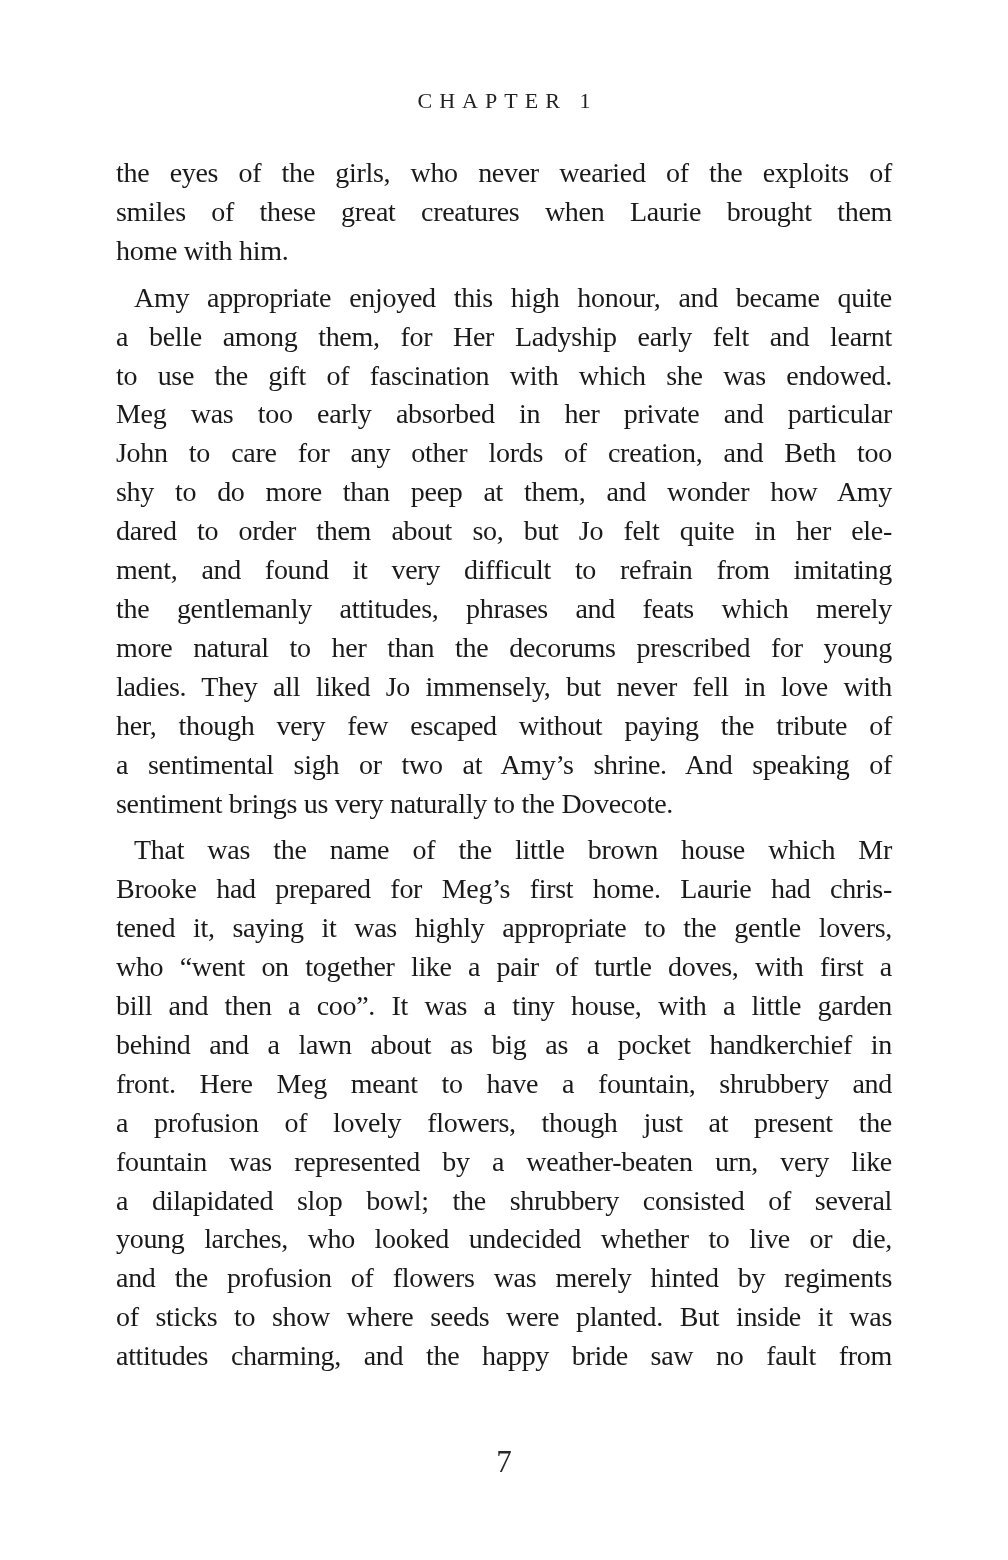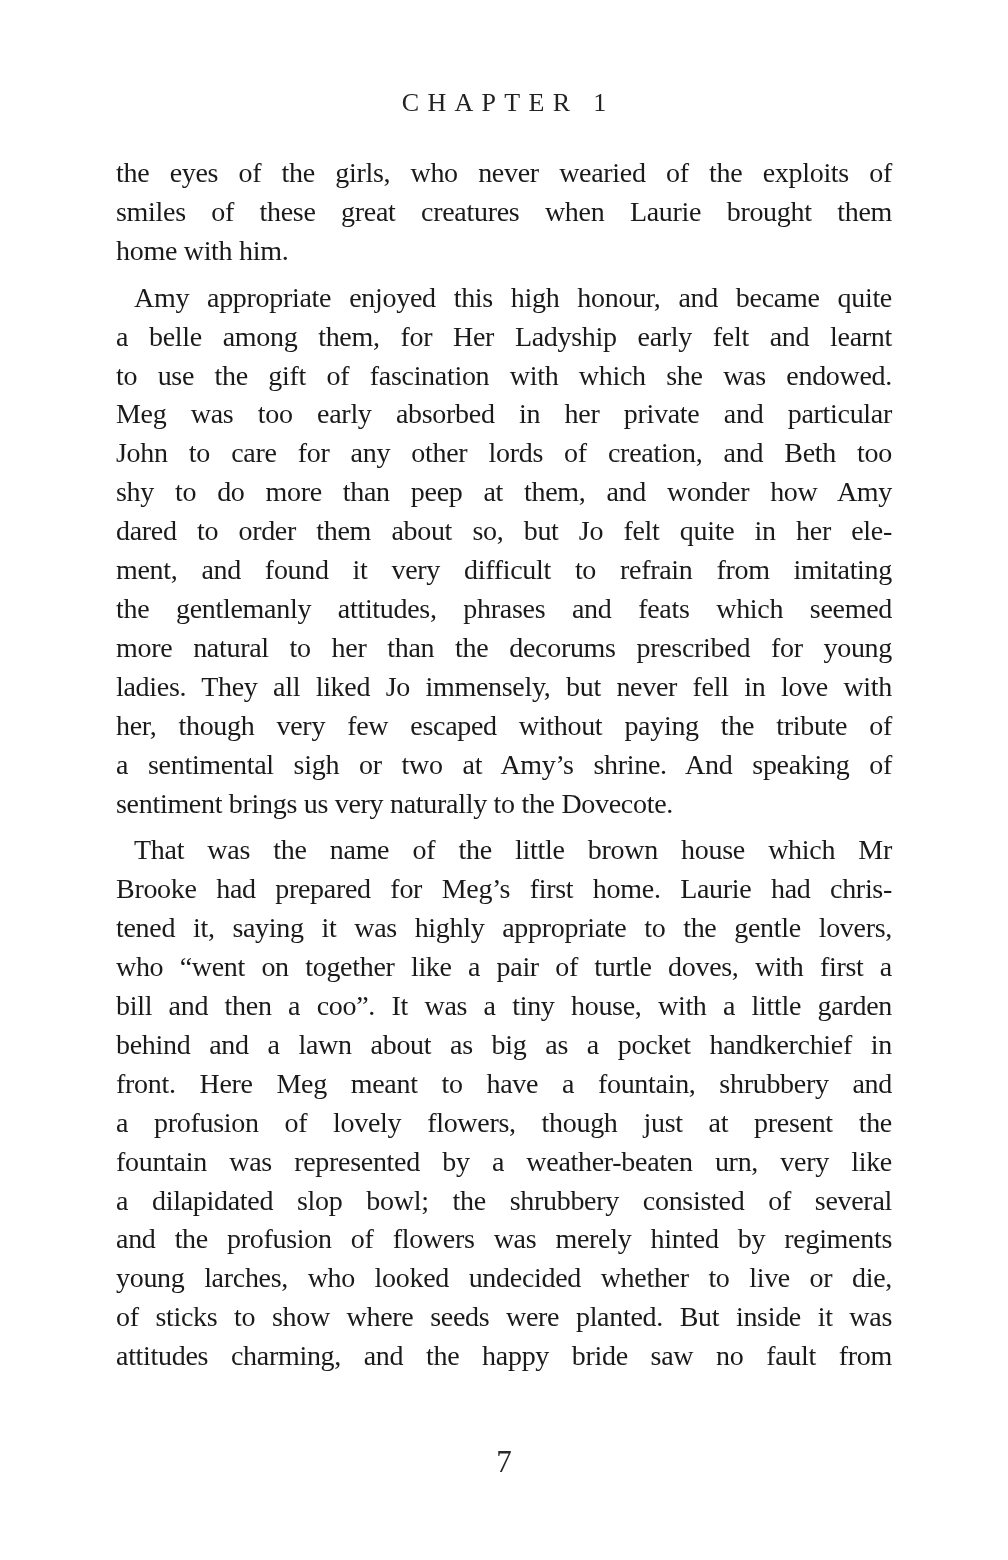--- a/index.html
+++ b/index.html
@@ -15,21 +15,21 @@
     color: #1a1a1a;
     font-family: "Liberation Serif", serif;
     overflow: hidden;
   }
   .chapter-header {
     position: absolute;
     top: 88px;
     left: 0;
     width: 100%;
     text-align: center;
-    font-size: 26px;
+    font-size: 22px;
     letter-spacing: 0.32em;
     text-indent: 0.32em; 
     color: #222222;
   }
   .text-block {
     position: absolute;
     top: 146px;
     left: 108px;
     width: 792px;
   }
@@ -76,39 +76,39 @@
       </div>
       <div class="paragraph">
         <div class="line indent">Amy appropriate enjoyed this high honour, and became quite</div>
         <div class="line">a belle among them, for Her Ladyship early felt and learnt</div>
         <div class="line">to use the gift of fascination with which she was endowed.</div>
         <div class="line">Meg was too early absorbed in her private and particular</div>
         <div class="line">John to care for any other lords of creation, and Beth too</div>
         <div class="line">shy to do more than peep at them, and wonder how Amy</div>
         <div class="line">dared to order them about so, but Jo felt quite in her ele-</div>
         <div class="line">ment, and found it very difficult to refrain from imitating</div>
-        <div class="line">the gentlemanly attitudes, phrases and feats which seemed</div>
+        <div class="line">the gentlemanly attitudes, phrases and feats which merely</div>
         <div class="line">more natural to her than the decorums prescribed for young</div>
         <div class="line">ladies. They all liked Jo immensely, but never fell in love with</div>
         <div class="line">her, though very few escaped without paying the tribute of</div>
         <div class="line">a sentimental sigh or two at Amy’s shrine. And speaking of</div>
         <div class="line last">sentiment brings us very naturally to the Dovecote.</div>
       </div>
       <div class="paragraph">
         <div class="line indent">That was the name of the little brown house which Mr</div>
         <div class="line">Brooke had prepared for Meg’s first home. Laurie had chris-</div>
         <div class="line">tened it, saying it was highly appropriate to the gentle lovers,</div>
         <div class="line">who “went on together like a pair of turtle doves, with first a</div>
         <div class="line">bill and then a coo”. It was a tiny house, with a little garden</div>
         <div class="line">behind and a lawn about as big as a pocket handkerchief in</div>
         <div class="line">front. Here Meg meant to have a fountain, shrubbery and</div>
         <div class="line">a profusion of lovely flowers, though just at present the</div>
         <div class="line">fountain was represented by a weather-beaten urn, very like</div>
         <div class="line">a dilapidated slop bowl; the shrubbery consisted of several</div>
+        <div class="line">young larches, who looked undecided whether to live or die,</div>
         <div class="line">and the profusion of flowers was merely hinted by regiments</div>
-        <div class="line">young larches, who looked undecided whether to live or die,</div>
         <div class="line">of sticks to show where seeds were planted. But inside it was</div>
         <div class="line">attitudes charming, and the happy bride saw no fault from</div>
       </div>
     </main>
 
   <footer class="page-number">7</footer>
 </div>
 
 </body></html>

